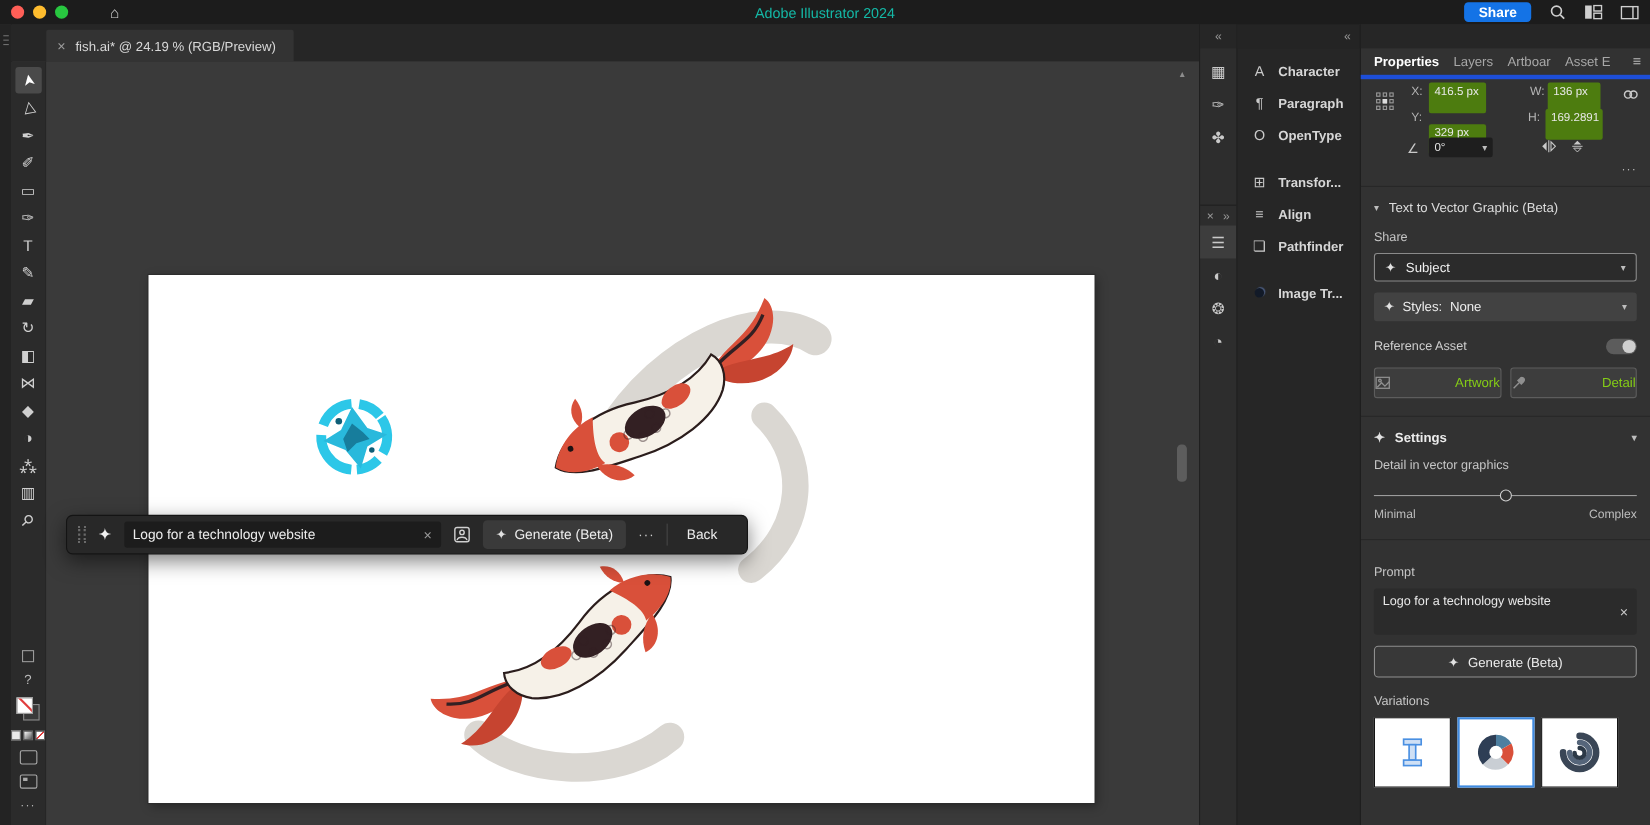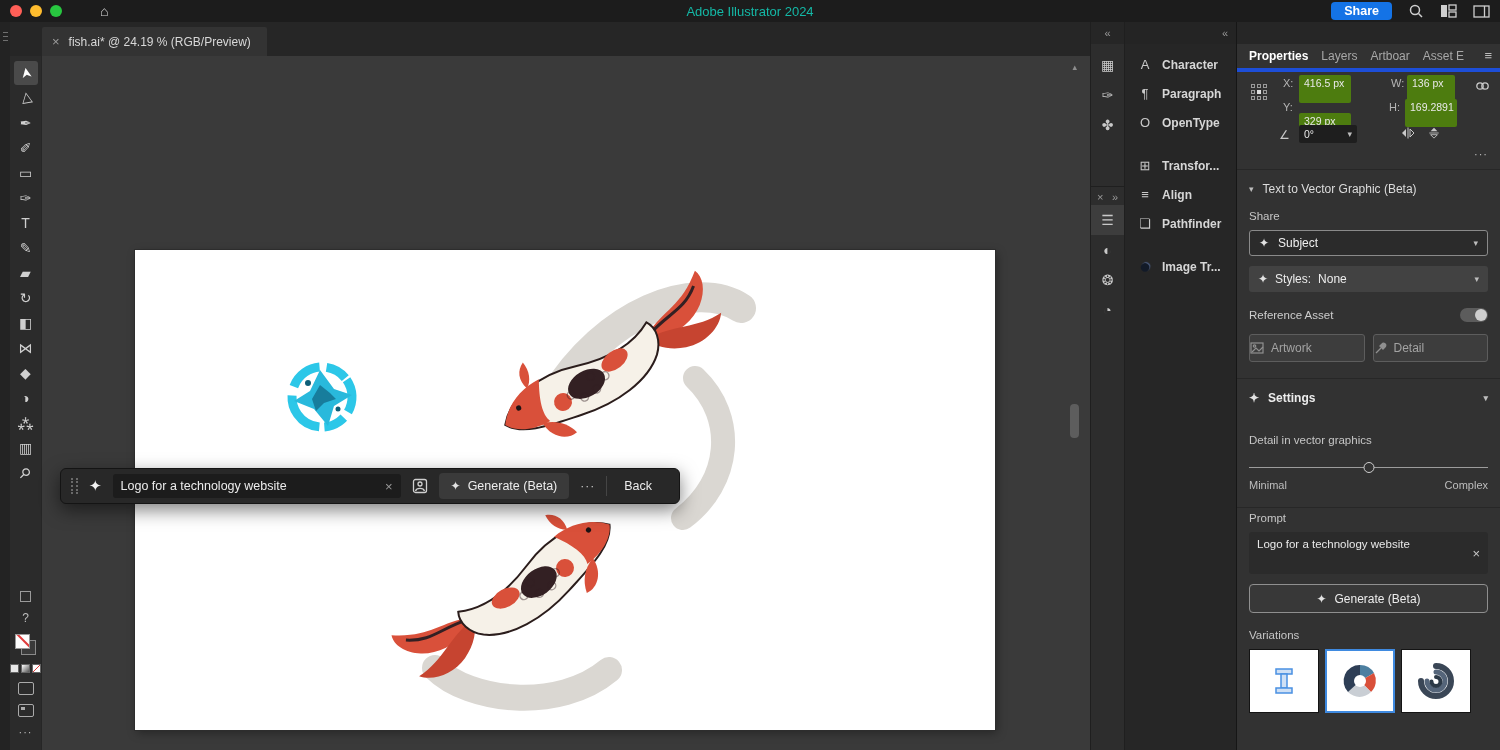--- a/index.html
+++ b/index.html
@@ -112,24 +112,24 @@
   .cv{color:#bdbdbd;font-size:9px}
   .lab{margin-top:14px;color:#c6c6c6;font-size:11.5px}
   .sel-subject{margin-top:8px;height:26px;border:1px solid #8a8a8a;border-radius:3px;background:#2b2b2b;display:flex;align-items:center;gap:9px;padding:0 9px;color:#f0f0f0;font-size:12px;box-sizing:border-box}
   .sel-styles{margin-top:10px;height:26px;border-radius:3px;background:#424242;display:flex;align-items:center;gap:7px;padding:0 9px;color:#ededed;font-size:12px;box-sizing:border-box}
   .mla{margin-left:auto}
   .spark{color:#e2e2e2;font-size:12px}
   .ref-row{margin-top:16px;display:flex;align-items:center;justify-content:space-between;color:#cdcdcd;font-size:11.5px}
   .toggle{width:28px;height:14px;border-radius:7px;background:#5c5c5c;position:relative}
   .toggle i{position:absolute;right:1px;top:1px;width:12px;height:12px;border-radius:50%;background:#cfcfcf}
   .btn-row{display:flex;gap:8px;margin-top:12px}
-  .gbtn{flex:1;height:26px;background:#3d3d3d;border:1px solid #5d5d5d;border-radius:3px;display:flex;align-items:center;justify-content:flex-start;gap:7px;color:#a3a3a3;font-size:12px}
+  .gbtn{flex:1;height:26px;background:#3d3d3d;border:1px solid #5d5d5d;border-radius:3px;display:flex;align-items:center;justify-content:space-between;gap:7px;color:#84cc16;font-size:12px}
   .sep{border:none;border-top:1px solid #272727;margin:16px -12px 0}
   .set-h{display:flex;align-items:center;gap:9px;margin-top:12px;color:#ececec;font-size:12px;font-weight:700}
-  .detail-lab{margin-top:29px}
+  .detail-lab{margin-top:12px}
   .slider{margin-top:16px;position:relative;height:12px}
   .slider .track{position:absolute;left:0;right:0;top:5px;height:1px;background:#9c9c9c}
   .slider .thumb{position:absolute;left:50%;top:0;width:11px;height:11px;border-radius:50%;background:#323232;border:1.5px solid #d0d0d0;transform:translateX(-50%);box-sizing:border-box}
   .mm-row{display:flex;justify-content:space-between;margin-top:5px;color:#bdbdbd;font-size:11px}
   .prompt-box{margin-top:8px;min-height:42px;background:#2b2b2b;border-radius:3px;position:relative;padding:6px 26px 6px 8px;color:#e8e8e8;font-size:11.5px;box-sizing:border-box}
   .prompt-box .clear{position:absolute;right:8px;top:50%;transform:translateY(-50%);color:#c9c9c9;font-size:13px}
   .gen-btn{margin-top:10px;height:27px;border:1px solid #8f8f8f;border-radius:4px;background:#383838;display:flex;align-items:center;justify-content:center;gap:8px;color:#ededed;font-size:12px}
   .thumbs{display:flex;gap:6px;margin-top:8px}
   .thumb{width:70px;height:64px;background:#fff;border:1px solid #141414;display:flex;align-items:center;justify-content:center;box-sizing:border-box}
   .thumb.sel{border:2px solid #3f8ae0}
@@ -540,21 +540,21 @@
         <span class="track"></span>
         <span class="thumb"></span>
       </div>
       <div class="mm-row">
         <span>Minimal</span>
         <span>Complex</span>
       </div>
 
       <hr class="sep">
 
-      <div class="lab" style="margin-top:4px">Prompt</div>
+      <div class="lab" style="margin-top:24px">Prompt</div>
       <div class="prompt-box">
         <span>Logo for a technology website</span>
         <span class="clear">×</span>
       </div>
 
       <div class="gen-btn">
         <span class="spark">✦</span>
         <span>Generate (Beta)</span>
       </div>
 

